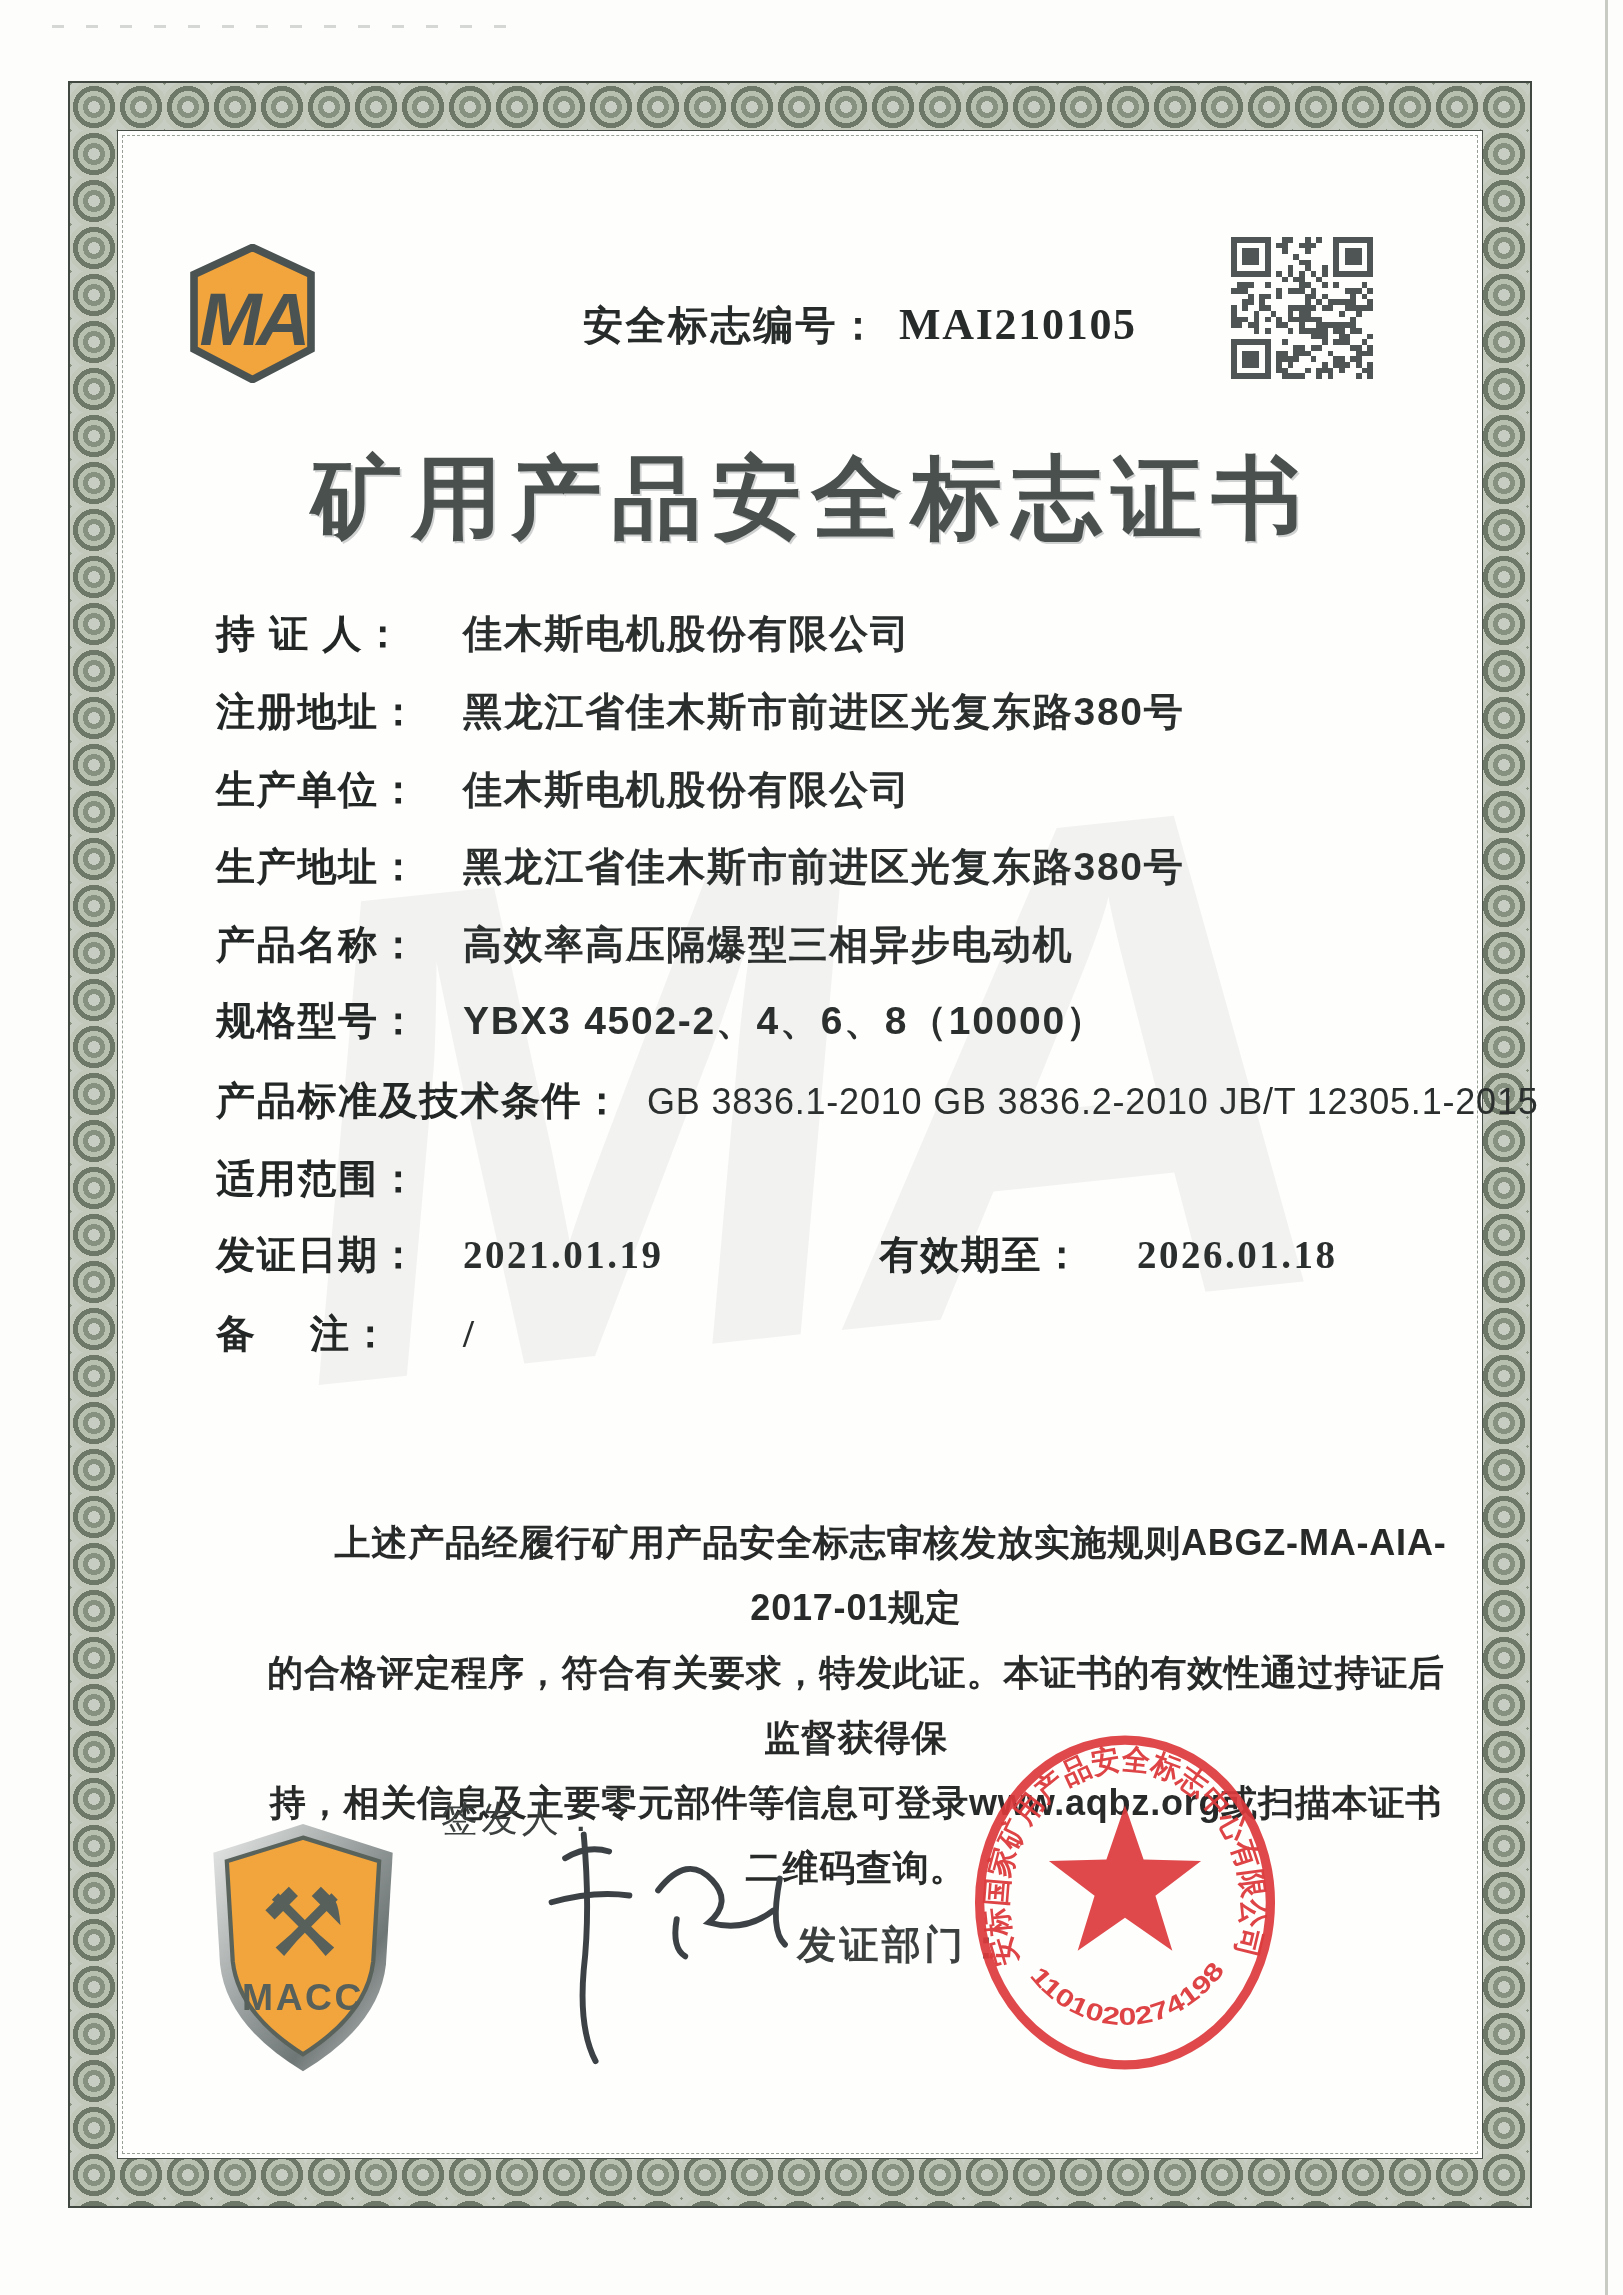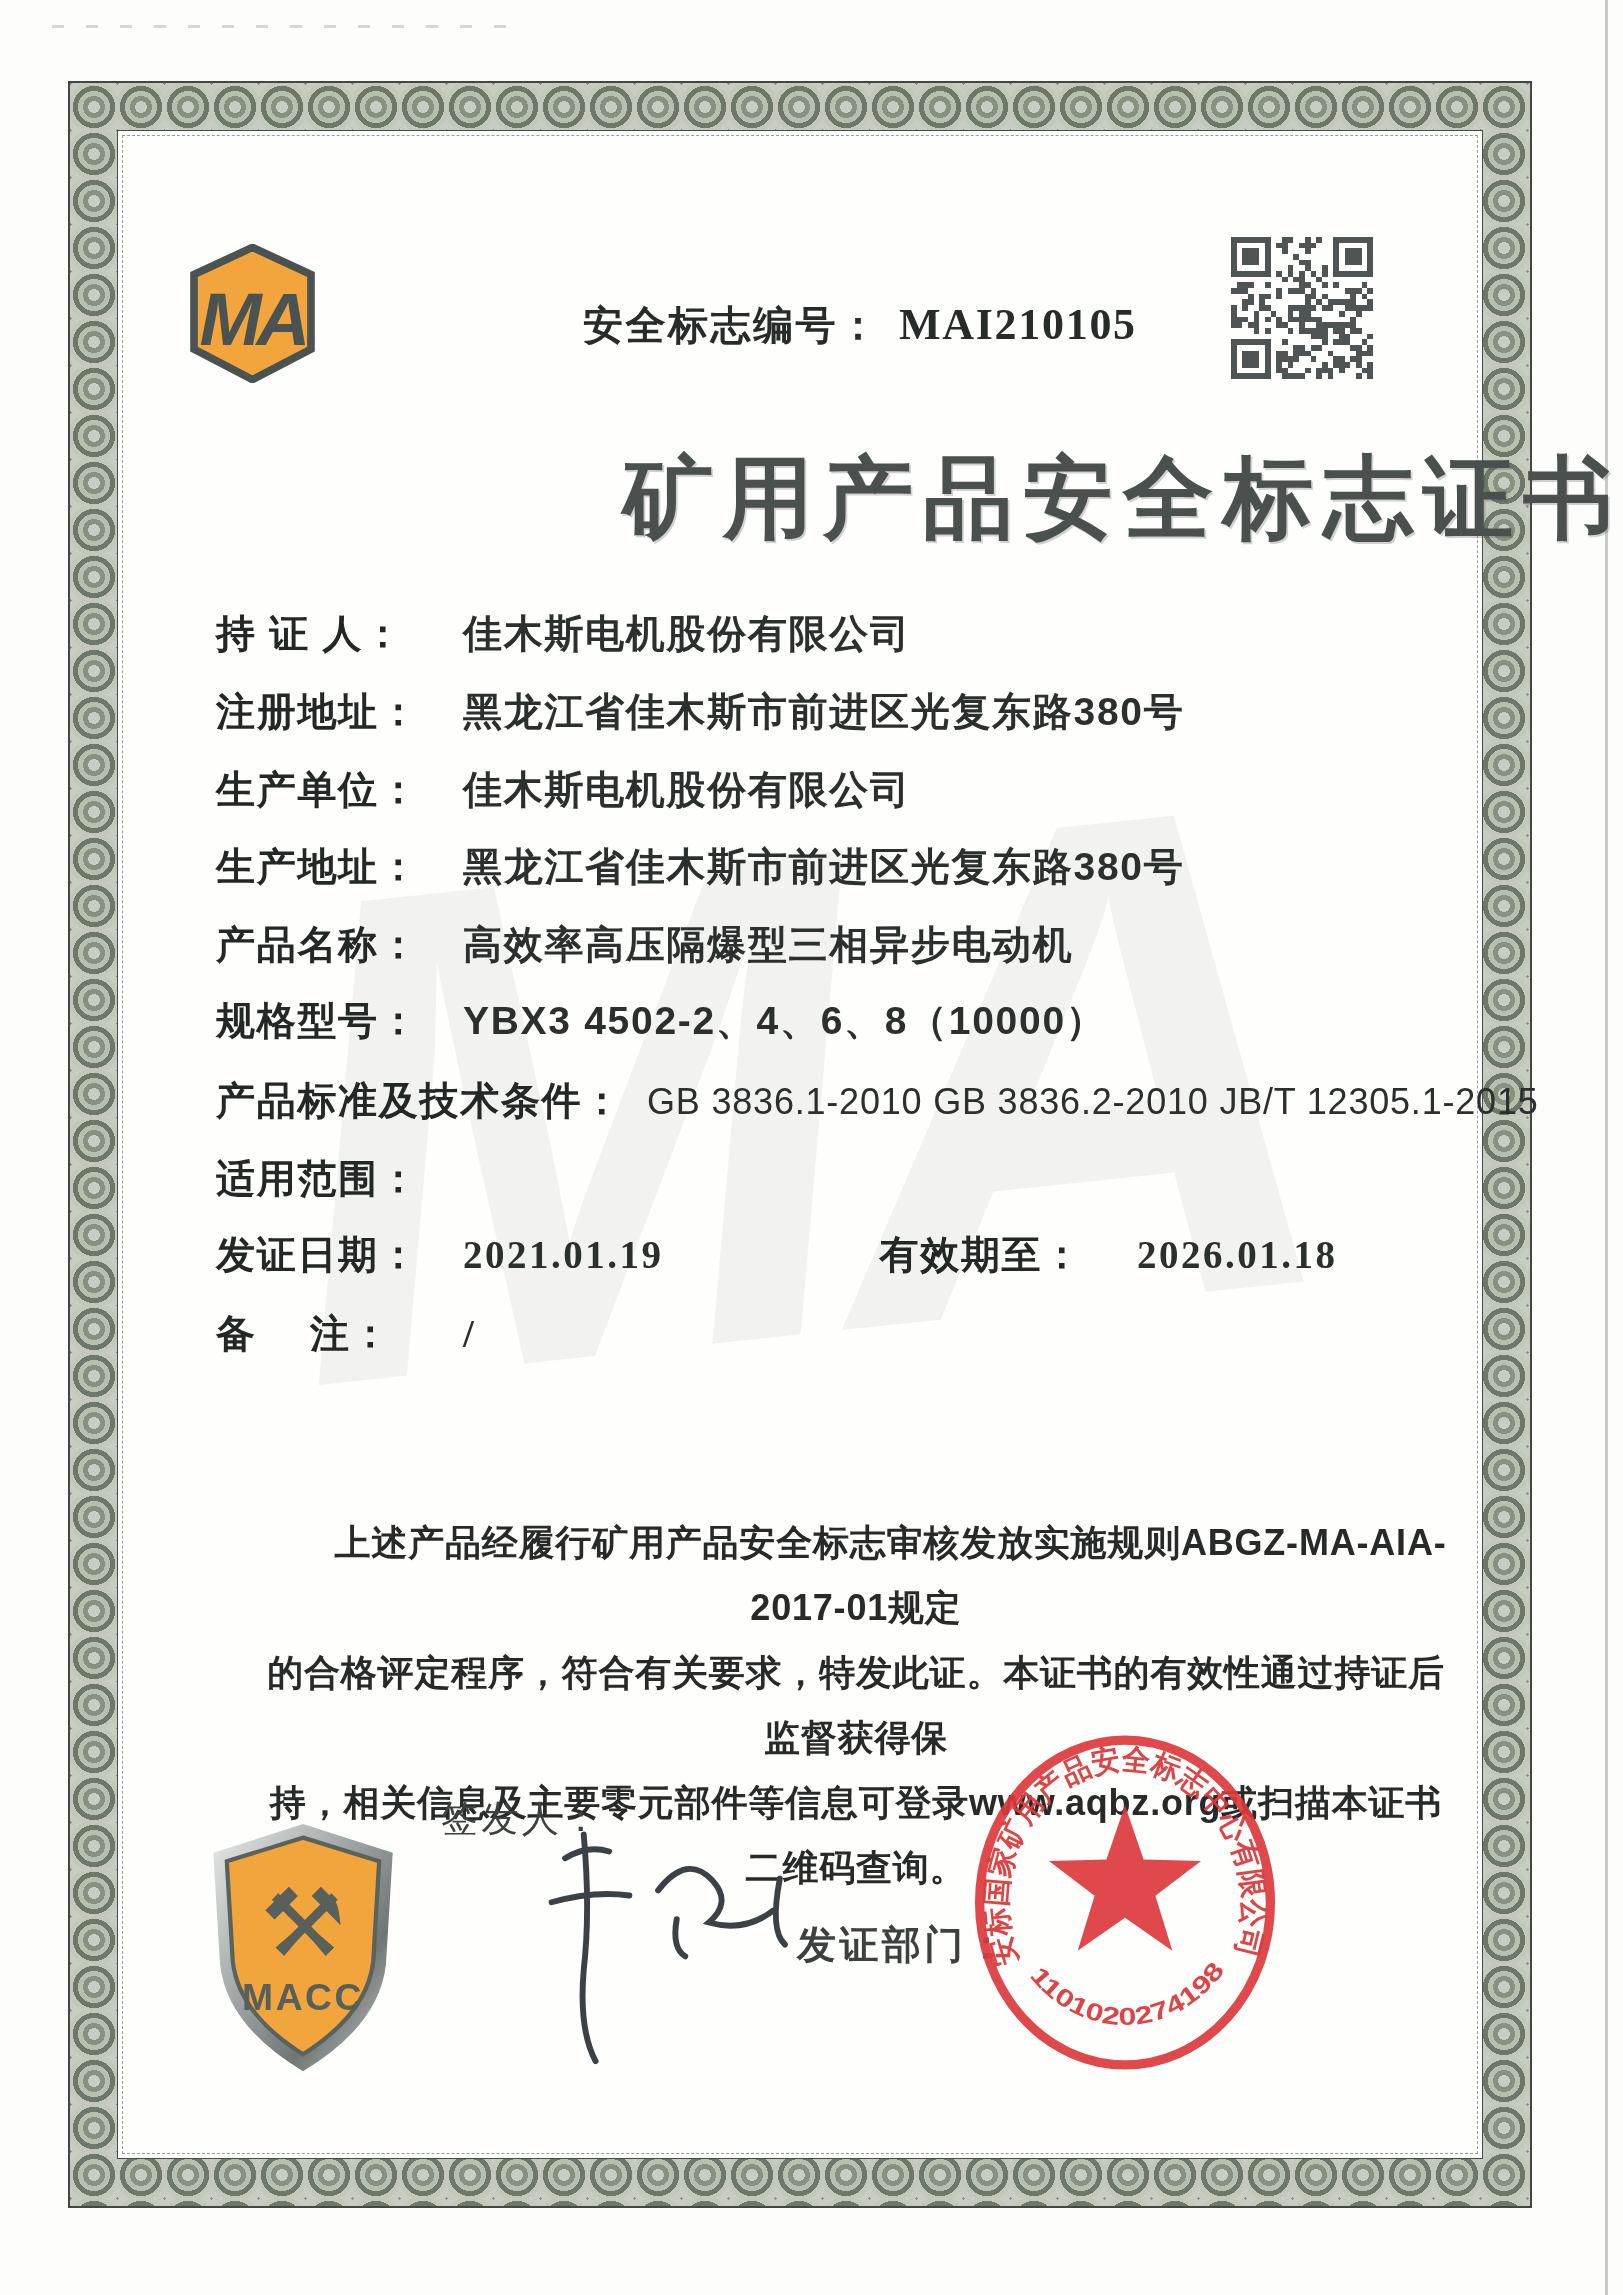--- a/index.html
+++ b/index.html
@@ -25,21 +25,21 @@
     transform:rotate(-6deg);letter-spacing:-25px;line-height:1015px;text-align:center;}
 
   .dust{left:52px;top:25px;width:473px;height:2.5px;
     background:repeating-linear-gradient(90deg,#b9beb8 0 12px,transparent 12px 34px);opacity:.6;}
   .edge-line{left:1605px;top:0;width:3.4px;height:2295px;background:#b5bab2;opacity:.75;}
 
   .mark-line{left:583px;top:298px;white-space:nowrap;}
   .mark-label{font-size:40px;font-weight:700;color:#272b2a;letter-spacing:2.5px;}
   .mark-number{font-size:44px;font-weight:600;color:#272b2a;font-family:"Liberation Serif","DejaVu Serif",serif;margin-left:18.6px;letter-spacing:1.7px;}
 
-  .title{left:0;top:438px;width:1623px;text-align:right;font-size:90px;font-weight:800;
+  .title{left:0;top:438px;width:1623px;text-align:center;font-size:90px;font-weight:800;
     color:#49504e;letter-spacing:10px;font-family:"Liberation Serif","DejaVu Serif",serif;
     text-shadow:1.7px 1.7px 0 rgba(73,80,78,.25);}
 
   .row{left:216px;white-space:nowrap;display:flex;align-items:baseline;}
   .lbl{font-size:39px;font-weight:700;color:#22262 5;color:#232726;letter-spacing:1.7px;}
   .lbl.w{width:247px;}
   .val{font-size:39px;font-weight:600;color:#2b2f2e;letter-spacing:1.7px;}
   .val.serif{font-family:"Liberation Serif","DejaVu Serif",serif;letter-spacing:2.5px;}
   .val.tech{font-size:36px;letter-spacing:0.8px;font-weight:400;}
   .lbl2{margin-left:216px;}

